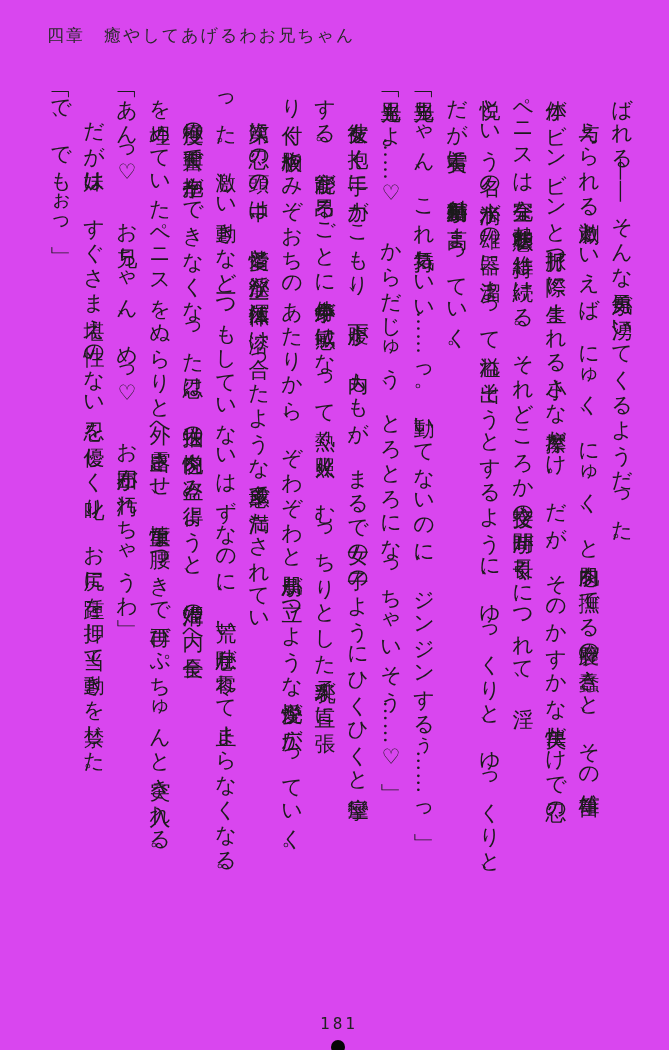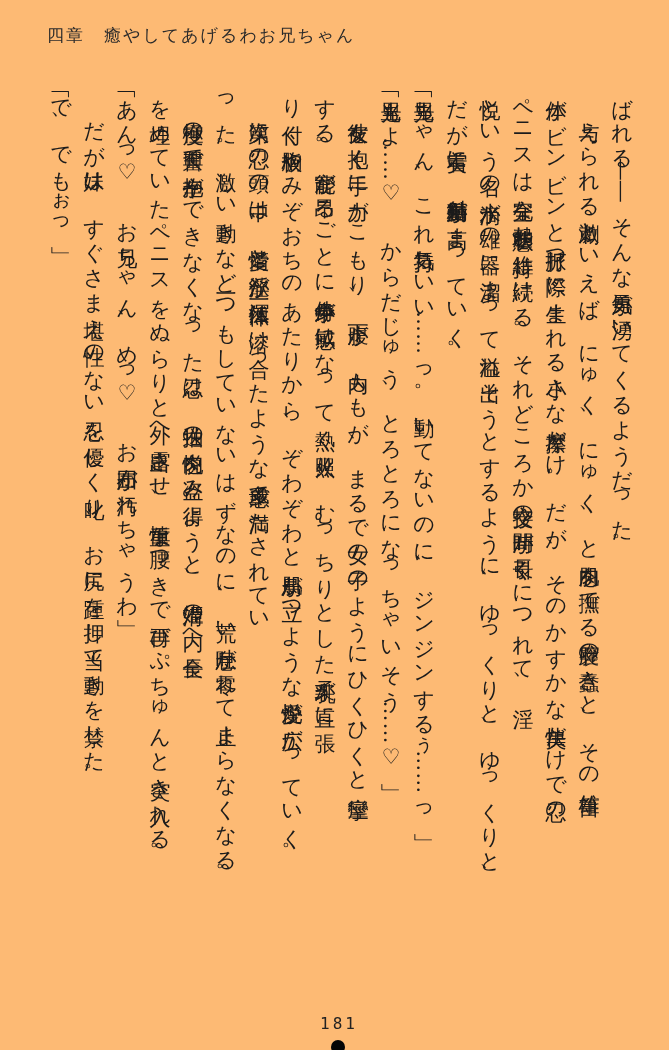--- a/index.html
+++ b/index.html
@@ -5,21 +5,21 @@
   html, body {
     margin: 0;
     padding: 0;
     background: #e9e9e7;
   }
   .page {
     position: relative;
     width: 669px;
     height: 1050px;
     margin: 0 auto;
-    background: #fdba74;
+    background: #d946ef;
     overflow: hidden;
     font-family: "DejaVu Serif", "Liberation Serif", serif;
   }
   .chapter-header {
     position: absolute;
     left: 47px;
     top: 24px;
     font-size: 17px;
     letter-spacing: 2px;
     color: #2a2a2a;

